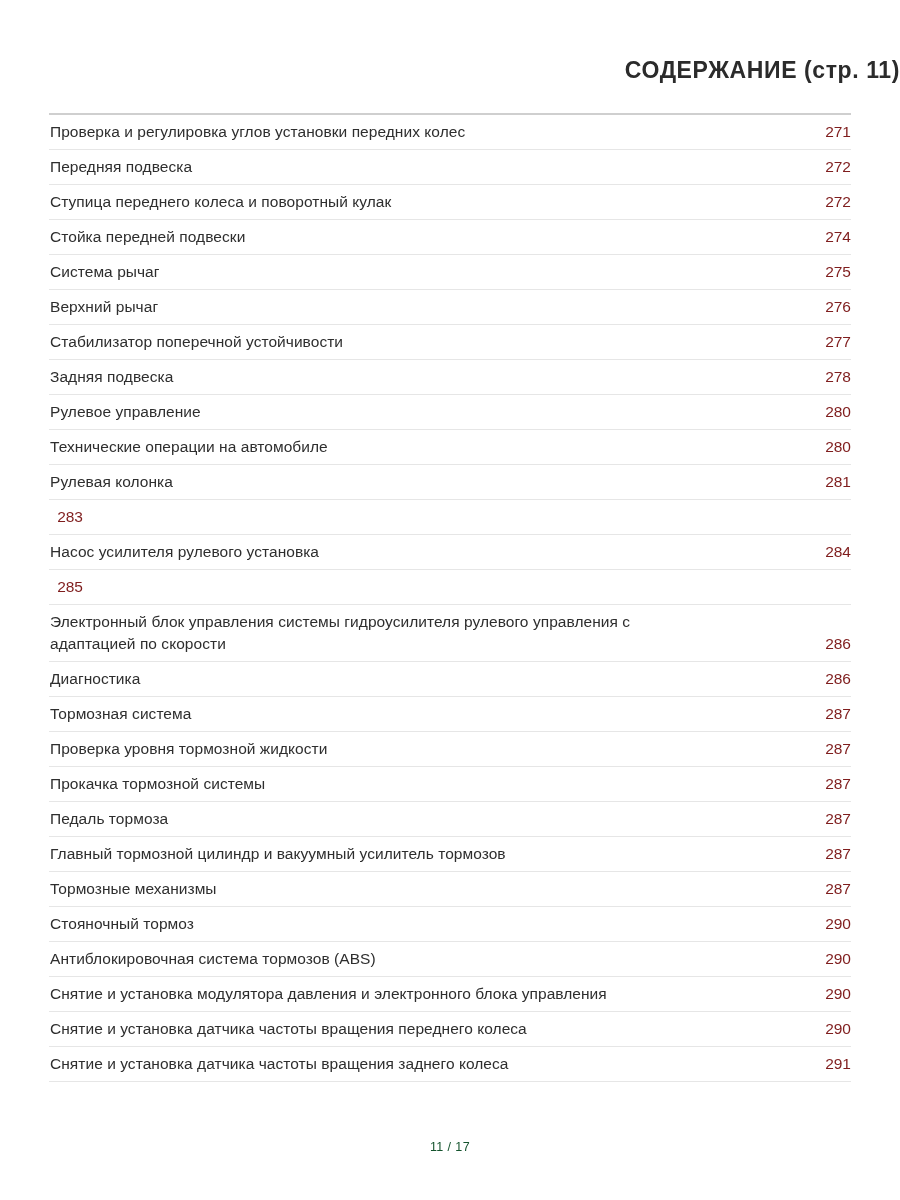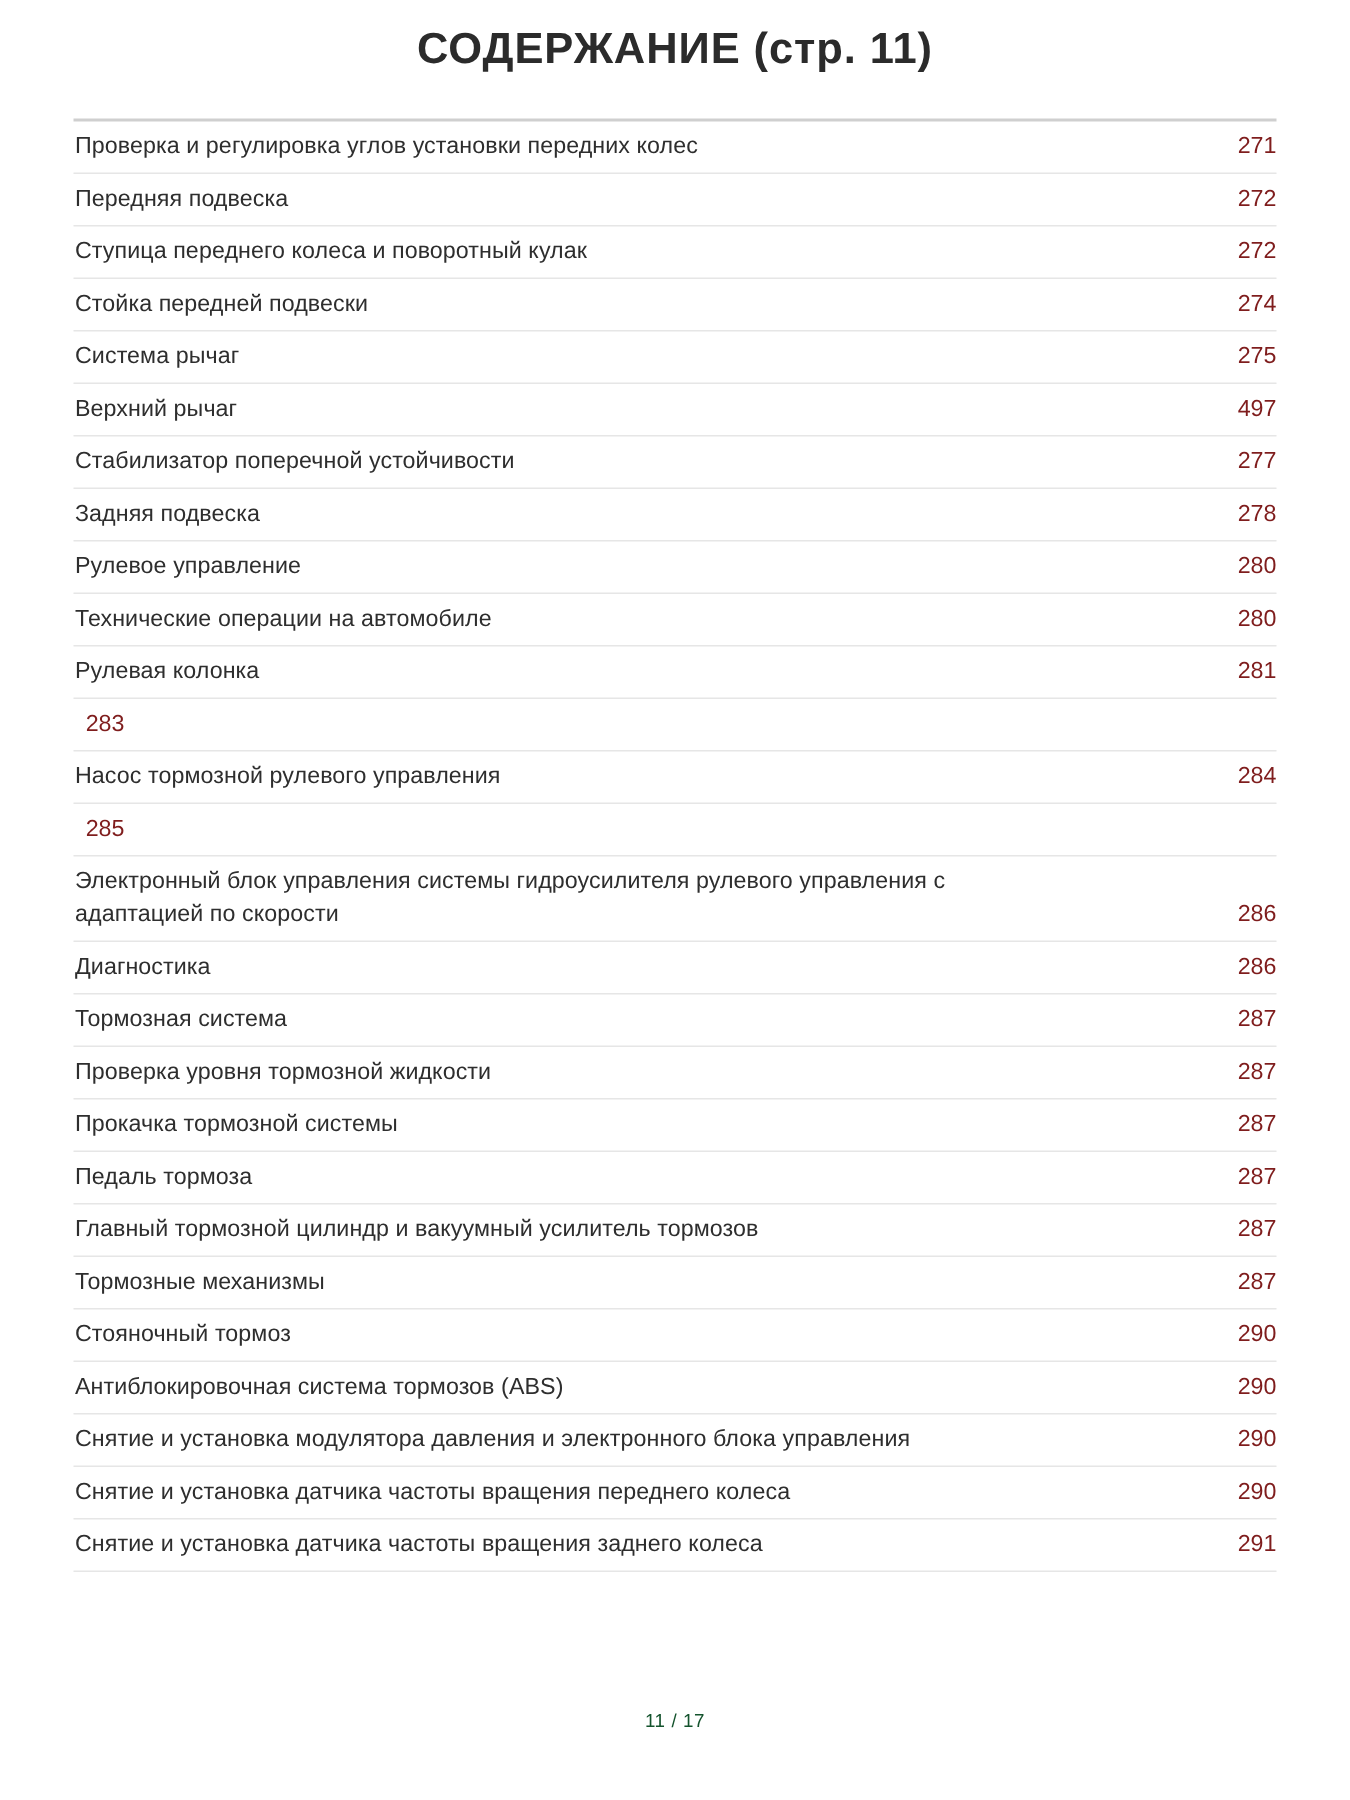--- a/index.html
+++ b/index.html
@@ -20,23 +20,23 @@
     width: 900px;
     height: 1200px;
     box-sizing: border-box;
     background: #ffffff;
     overflow: hidden;
   }
 
   
   .doc-title {
     margin: 0;
-    padding-top: 15px;
-    text-align: center;
-    font-size: 29px;
+    padding-top: 56px;
+    text-align: right;
+    font-size: 23px;
     font-weight: 700;
     letter-spacing: 0.6px;
     color: #2b2b2b;
     line-height: 1.25;
     font-family: "Liberation Sans Narrow", "Liberation Sans", "DejaVu Sans", sans-serif;
   }
 
   
   .title-rule {
     margin: 28px auto 0 auto;
@@ -128,21 +128,21 @@
       <li class="toc-row wrap">
         <span class="entry-title">Стойка передней подвески</span>
         <span class="entry-page">274</span>
       </li>
       <li class="toc-row wrap">
         <span class="entry-title">Система рычаг</span>
         <span class="entry-page">275</span>
       </li>
       <li class="toc-row wrap">
         <span class="entry-title">Верхний рычаг</span>
-        <span class="entry-page">497</span>
+        <span class="entry-page">276</span>
       </li>
       <li class="toc-row wrap">
         <span class="entry-title">Стабилизатор поперечной устойчивости</span>
         <span class="entry-page">277</span>
       </li>
       <li class="toc-row wrap">
         <span class="entry-title">Задняя подвеска</span>
         <span class="entry-page">278</span>
       </li>
       <li class="toc-row wrap">
@@ -154,21 +154,21 @@
         <span class="entry-page">280</span>
       </li>
       <li class="toc-row wrap">
         <span class="entry-title">Рулевая колонка</span>
         <span class="entry-page">281</span>
       </li>
       <li class="toc-row wrap">
         <span class="entry-page">283</span>
       </li>
       <li class="toc-row wrap">
-        <span class="entry-title">Насос тормозной рулевого управления</span>
+        <span class="entry-title">Насос усилителя рулевого установка</span>
         <span class="entry-page">284</span>
       </li>
       <li class="toc-row wrap">
         <span class="entry-page">285</span>
       </li>
       <li class="toc-row wrap">
         <span class="entry-title">Электронный блок управления системы гидроусилителя рулевого управления с адаптацией по скорости</span>
         <span class="entry-page">286</span>
       </li>
       <li class="toc-row wrap">

